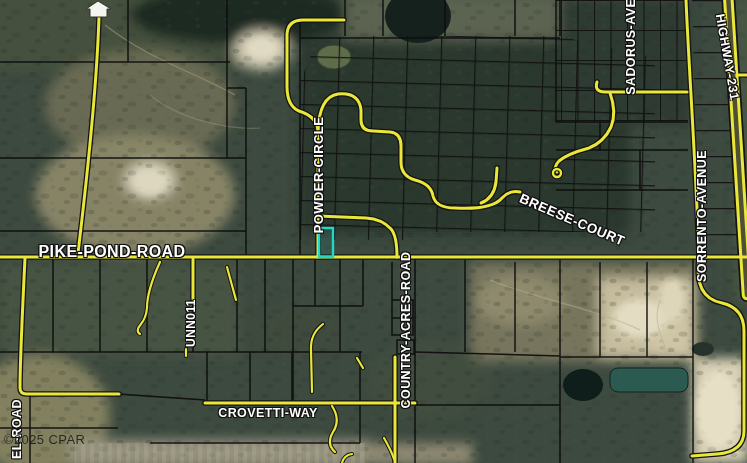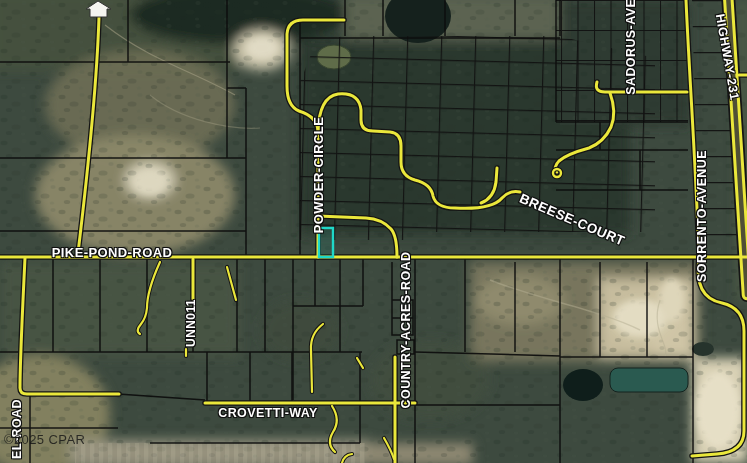--- a/index.html
+++ b/index.html
@@ -10,21 +10,21 @@
   .stage svg{position:absolute;left:0;top:0;}
   .lbl{
     position:absolute;color:#fff;font-weight:bold;font-size:12.5px;
     letter-spacing:.4px;white-space:nowrap;line-height:1;
     transform:translate(-50%,-50%);
     text-shadow:-1px -1px 0 #101010,1px -1px 0 #101010,-1px 1px 0 #101010,
                  1px 1px 0 #101010,0 0 2px #000;
     pointer-events:none;
   }
   .lbl.vert{transform:translate(-50%,-50%) rotate(-90deg);}
-  .lbl-pike{left:112px;top:252px;font-size:13px;}
+  .lbl-pike{left:112px;top:252px;font-size:16px;}
   .lbl-crovetti{left:268px;top:401px;margin-top:12px;}
   .lbl-powder{left:318px;top:175px;font-size:13px;}
   .lbl-country{left:406px;top:330px;}
   .lbl-unn{left:191px;top:323px;font-size:12px;}
   .lbl-sadorus{left:631px;top:33px;}
   .lbl-sorrento{left:702px;top:216px;}
   .lbl-el{left:17px;top:429px;}
   .lbl-highway{left:727px;top:57px;transform:translate(-50%,-50%) rotate(80deg);}
   .lbl-breese{left:572px;top:220px;font-size:13.5px;transform:translate(-50%,-50%) rotate(23deg);}
   .wm{

